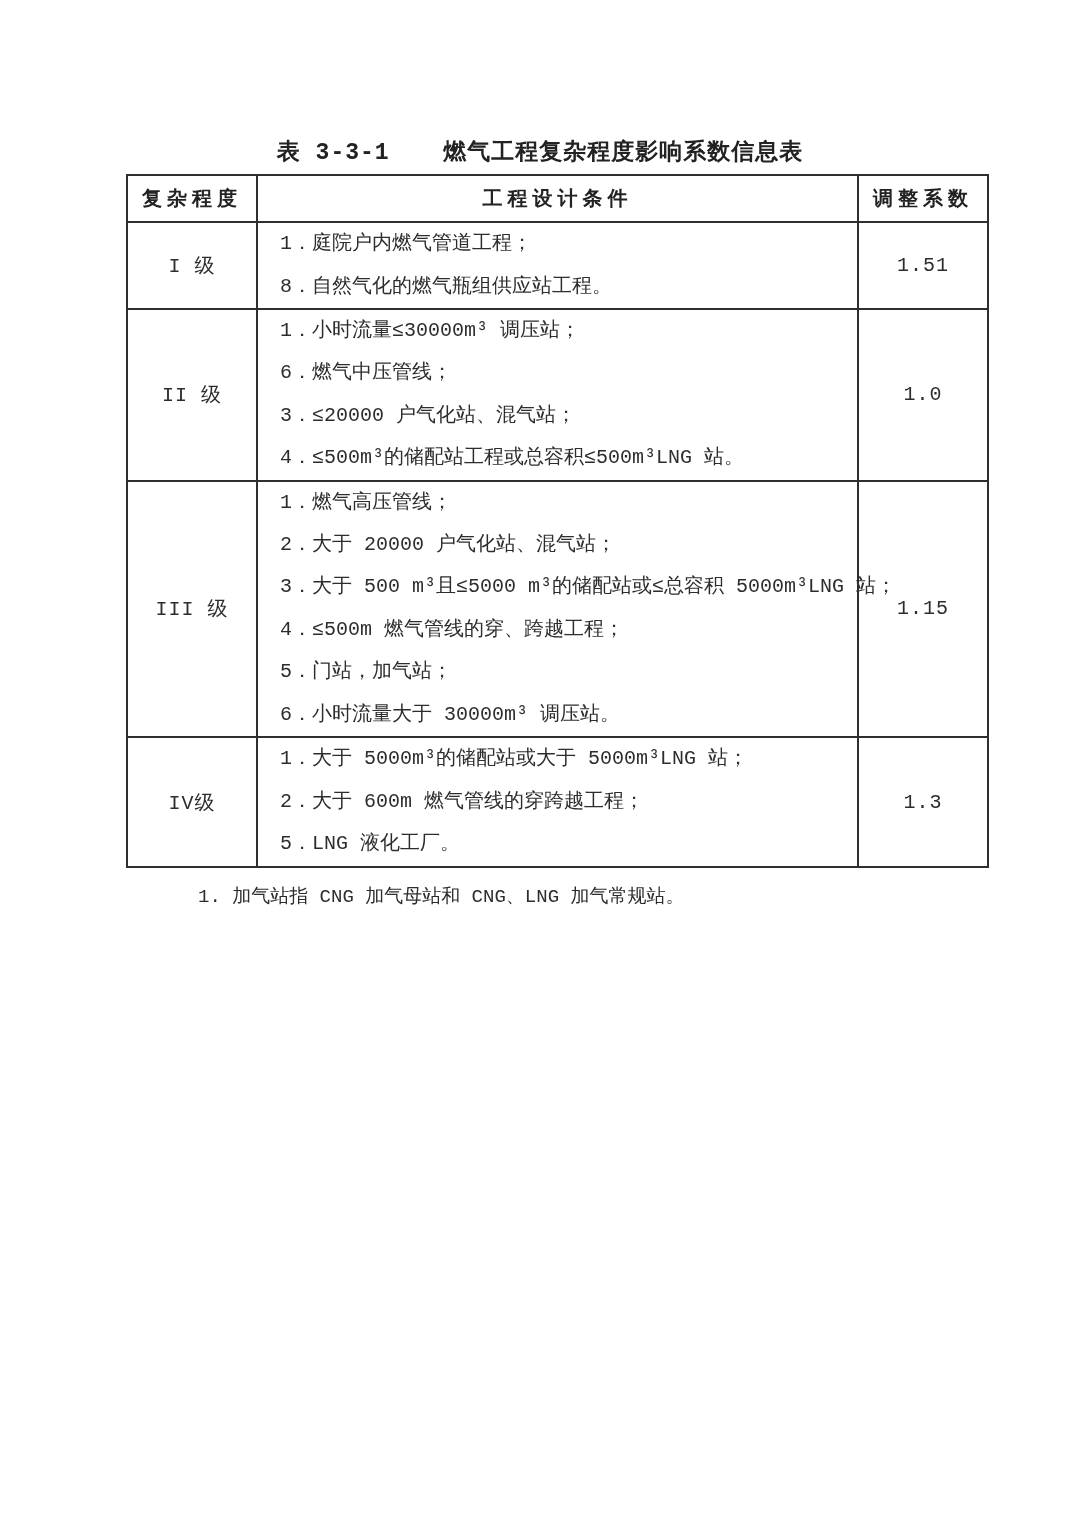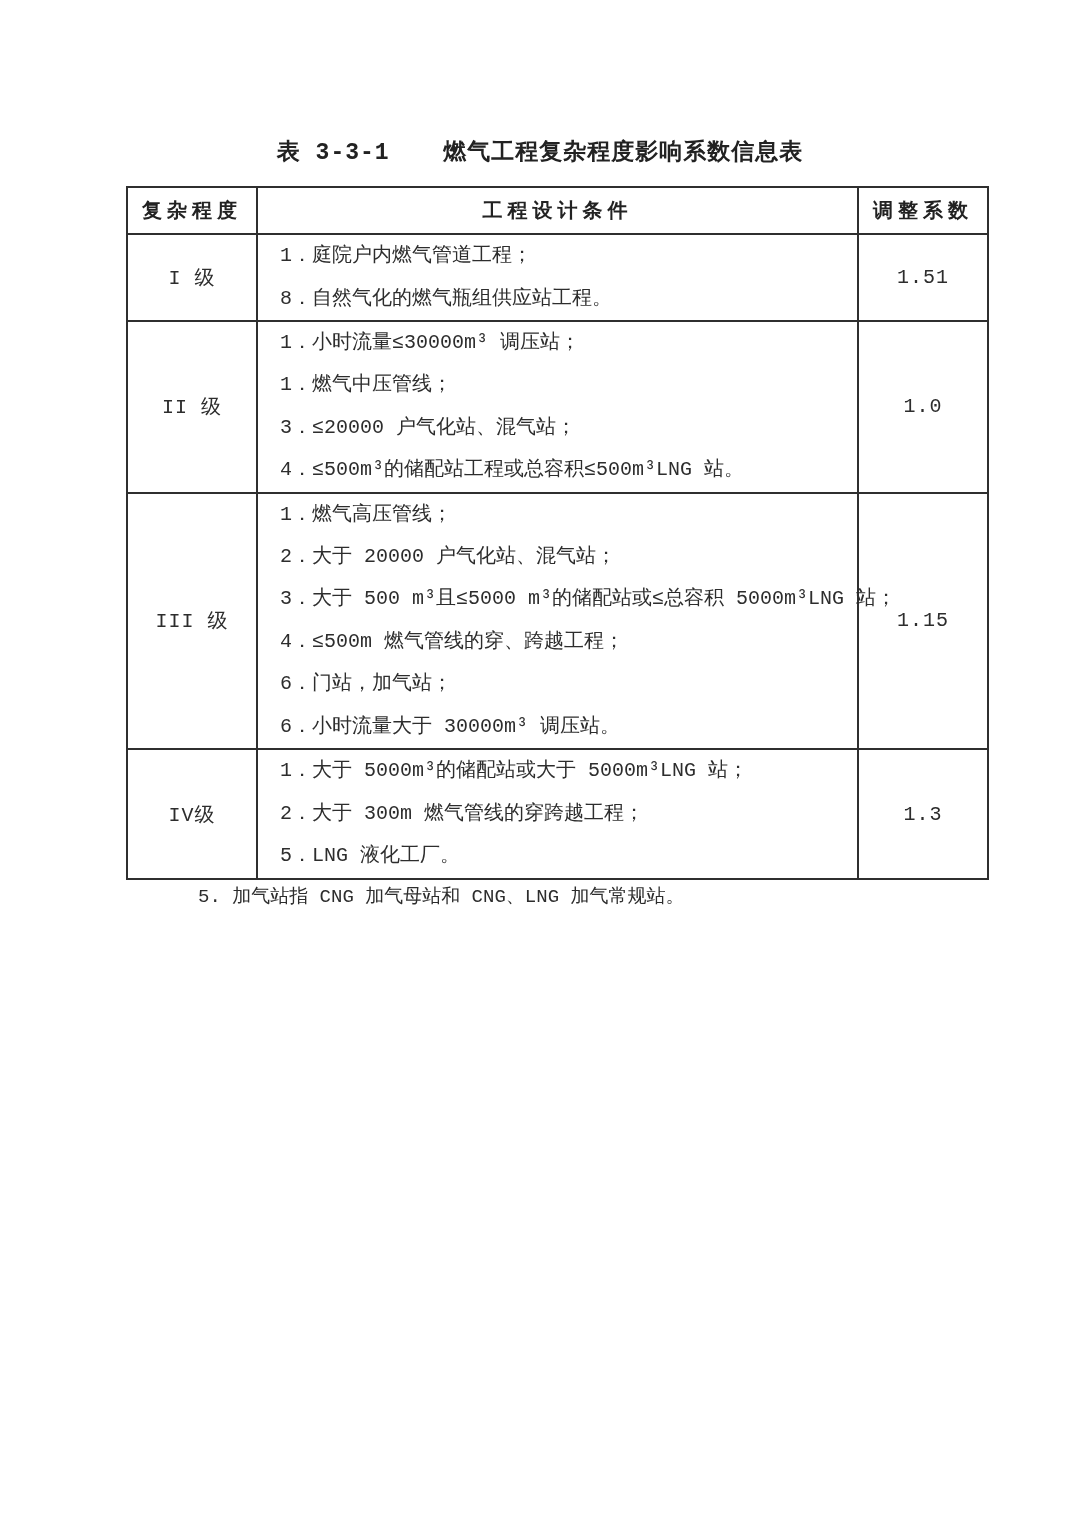--- a/index.html
+++ b/index.html
@@ -23,21 +23,21 @@
     text-align: center;
     font-size: 23px;
     font-weight: bold;
     letter-spacing: 1px;
     color: #222222;
     white-space: pre;
   }
   table.doc-table {
     position: absolute;
     left: 126px;
-    top: 186px;
+    top: 174px;
     width: 861px;
     border-collapse: collapse;
     table-layout: fixed;
   }
   .doc-table col.c-level { width: 130px; }
   .doc-table col.c-cond  { width: 601px; }
   .doc-table col.c-coef  { width: 130px; }
   .doc-table th, .doc-table td {
     border: 2px solid #2f2f2f;
     padding: 0;
@@ -120,47 +120,47 @@
         <td class="cond-cell">
           <div class="cond-item">1．庭院户内燃气管道工程；</div>
           <div class="cond-item">8．自然气化的燃气瓶组供应站工程。</div>
         </td>
         <td class="coef-cell">1.51</td>
       </tr>
       <tr class="r2">
         <td class="level-cell">II 级</td>
         <td class="cond-cell">
           <div class="cond-item">1．小时流量≤30000m³ 调压站；</div>
-          <div class="cond-item">1．燃气中压管线；</div>
+          <div class="cond-item">6．燃气中压管线；</div>
           <div class="cond-item">3．≤20000 户气化站、混气站；</div>
           <div class="cond-item">4．≤500m³的储配站工程或总容积≤500m³LNG 站。</div>
         </td>
         <td class="coef-cell">1.0</td>
       </tr>
       <tr class="r3">
         <td class="level-cell">III 级</td>
         <td class="cond-cell">
           <div class="cond-item">1．燃气高压管线；</div>
           <div class="cond-item">2．大于 20000 户气化站、混气站；</div>
           <div class="cond-item">3．大于 500 m³且≤5000 m³的储配站或≤总容积 5000m³LNG 站；</div>
           <div class="cond-item">4．≤500m 燃气管线的穿、跨越工程；</div>
-          <div class="cond-item">6．门站，加气站；</div>
+          <div class="cond-item">5．门站，加气站；</div>
           <div class="cond-item">6．小时流量大于 30000m³ 调压站。</div>
         </td>
         <td class="coef-cell">1.15</td>
       </tr>
       <tr class="r4">
         <td class="level-cell">IV级</td>
         <td class="cond-cell">
           <div class="cond-item">1．大于 5000m³的储配站或大于 5000m³LNG 站；</div>
-          <div class="cond-item">2．大于 300m 燃气管线的穿跨越工程；</div>
+          <div class="cond-item">2．大于 600m 燃气管线的穿跨越工程；</div>
           <div class="cond-item">5．LNG 液化工厂。</div>
         </td>
         <td class="coef-cell">1.3</td>
       </tr>
     </tbody>
   </table>
 
   <div class="notes">
-    <div class="note-line indented"><span>5. 加气站指 CNG 加气母站和 CNG、LNG 加气常规站。</span></div>
+    <div class="note-line indented"><span>1. 加气站指 CNG 加气母站和 CNG、LNG 加气常规站。</span></div>
   </div>
 
 </div>
 
 </body></html>

